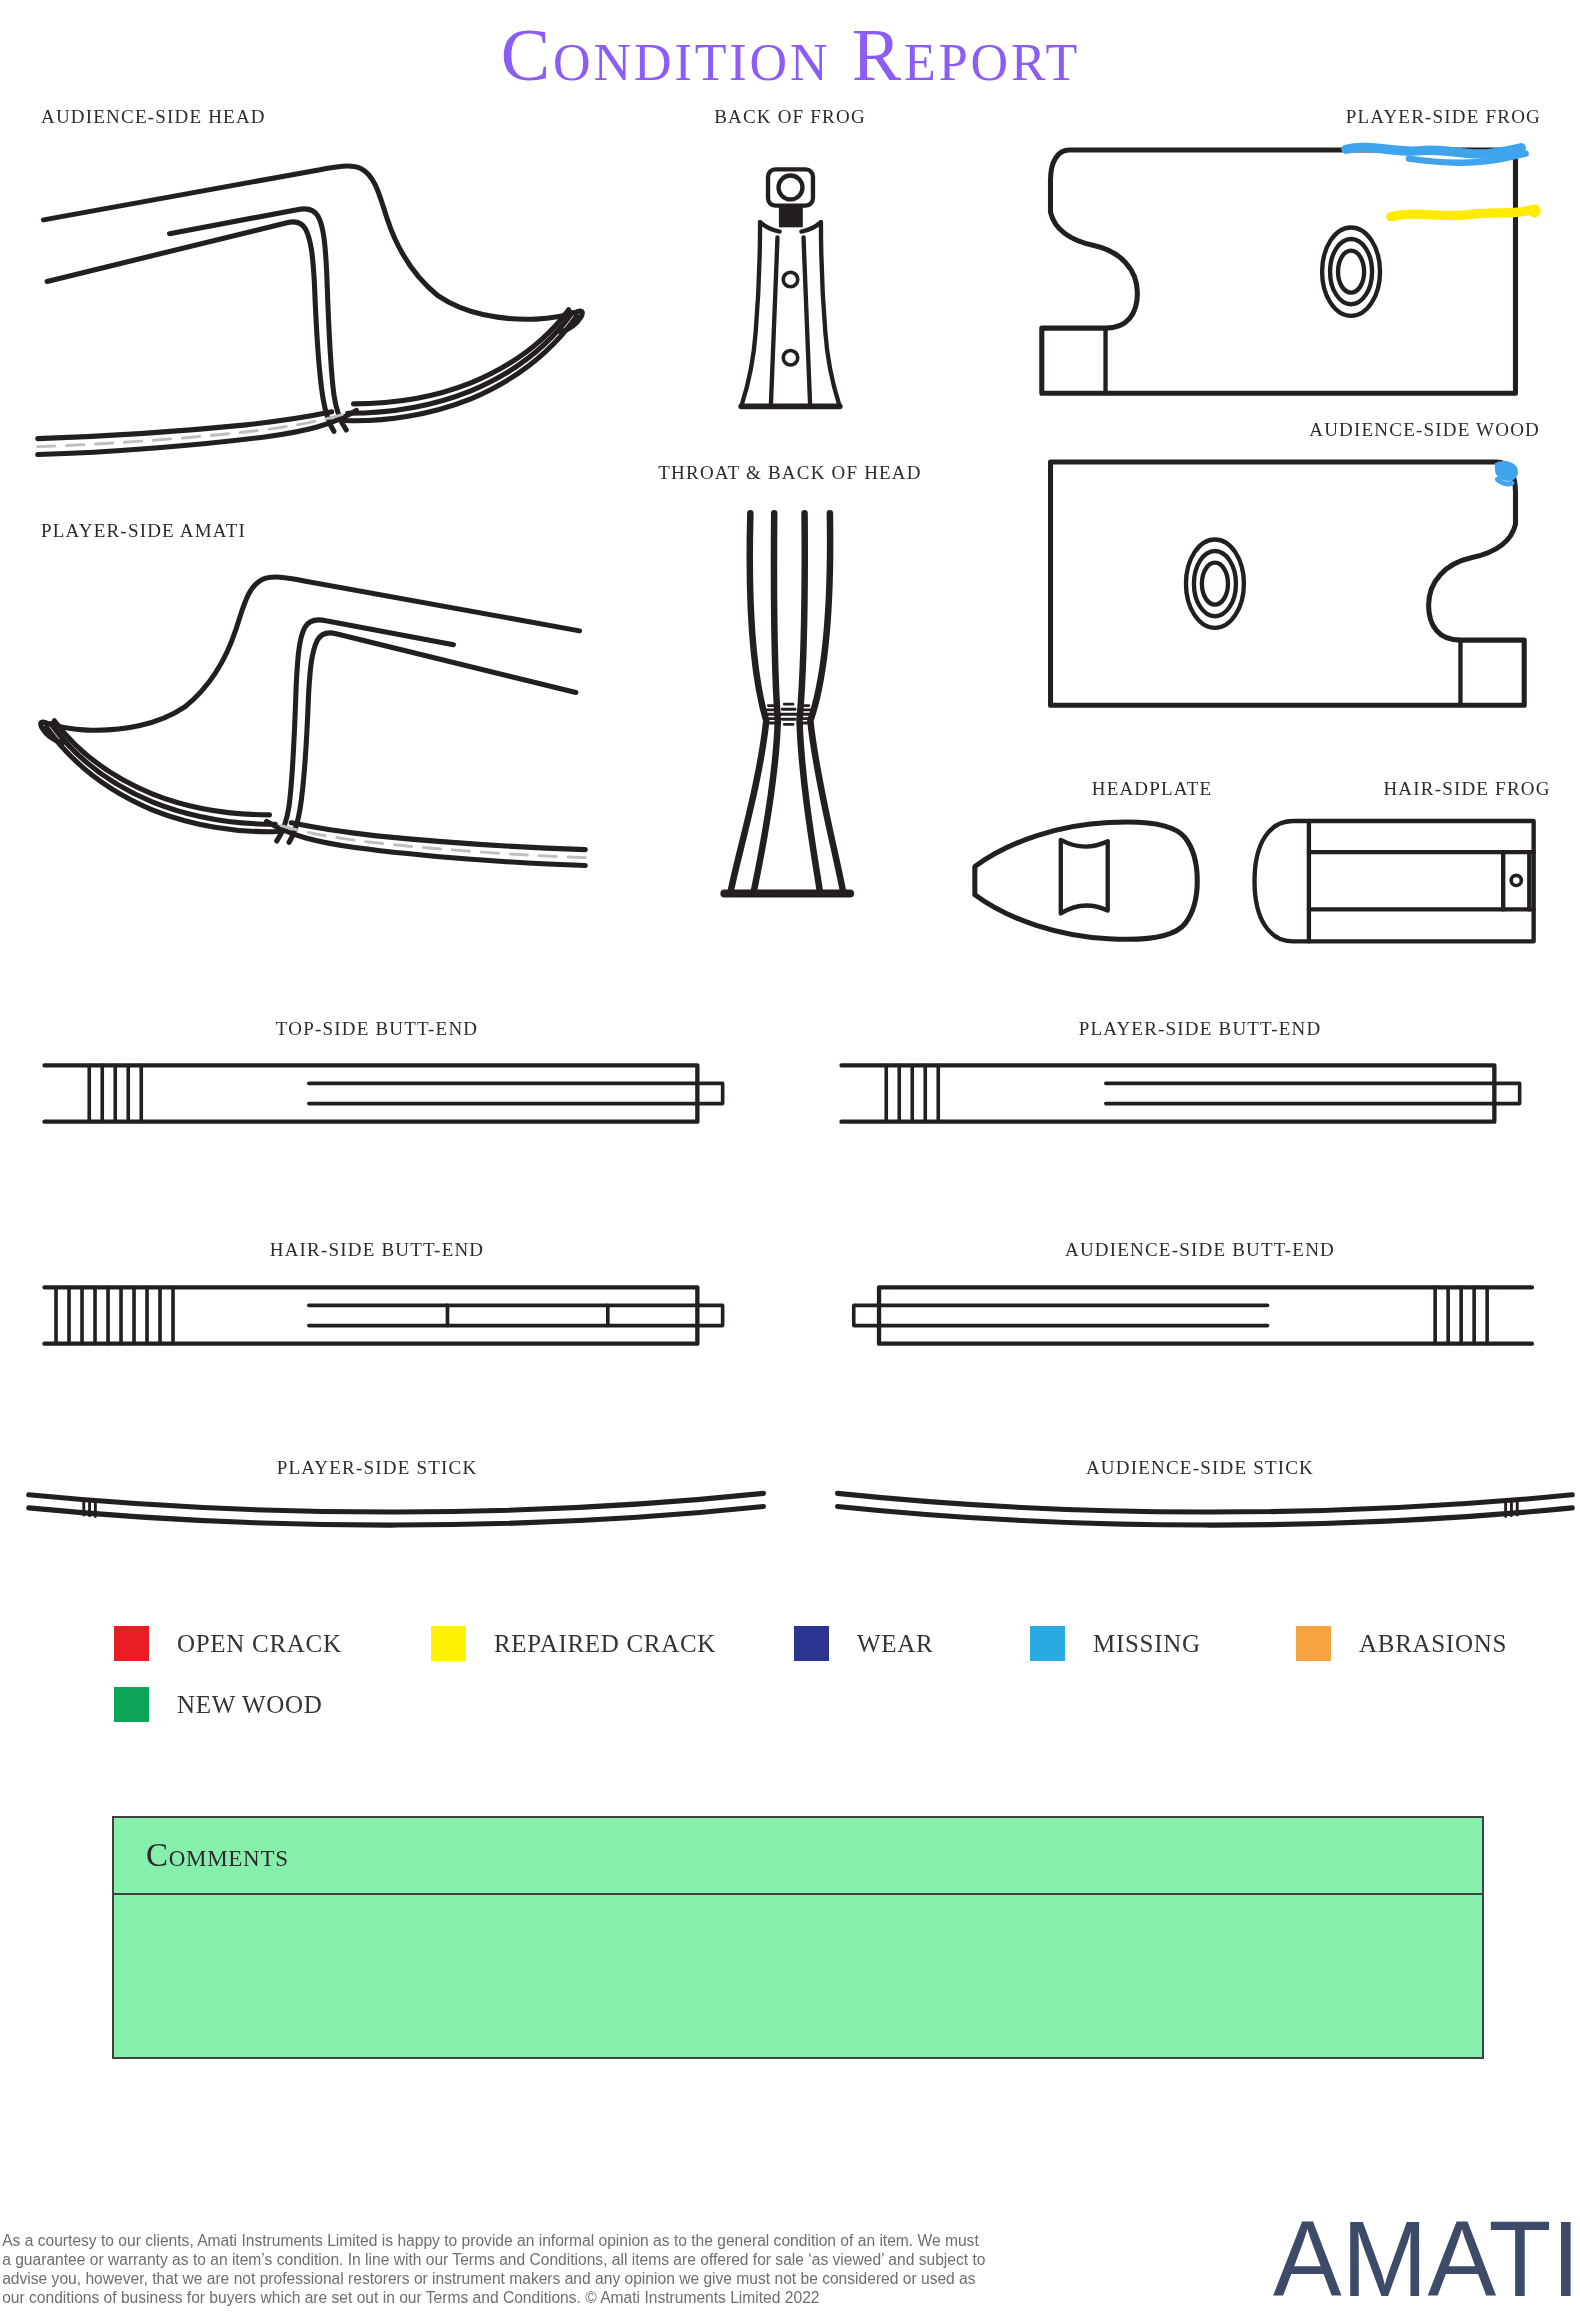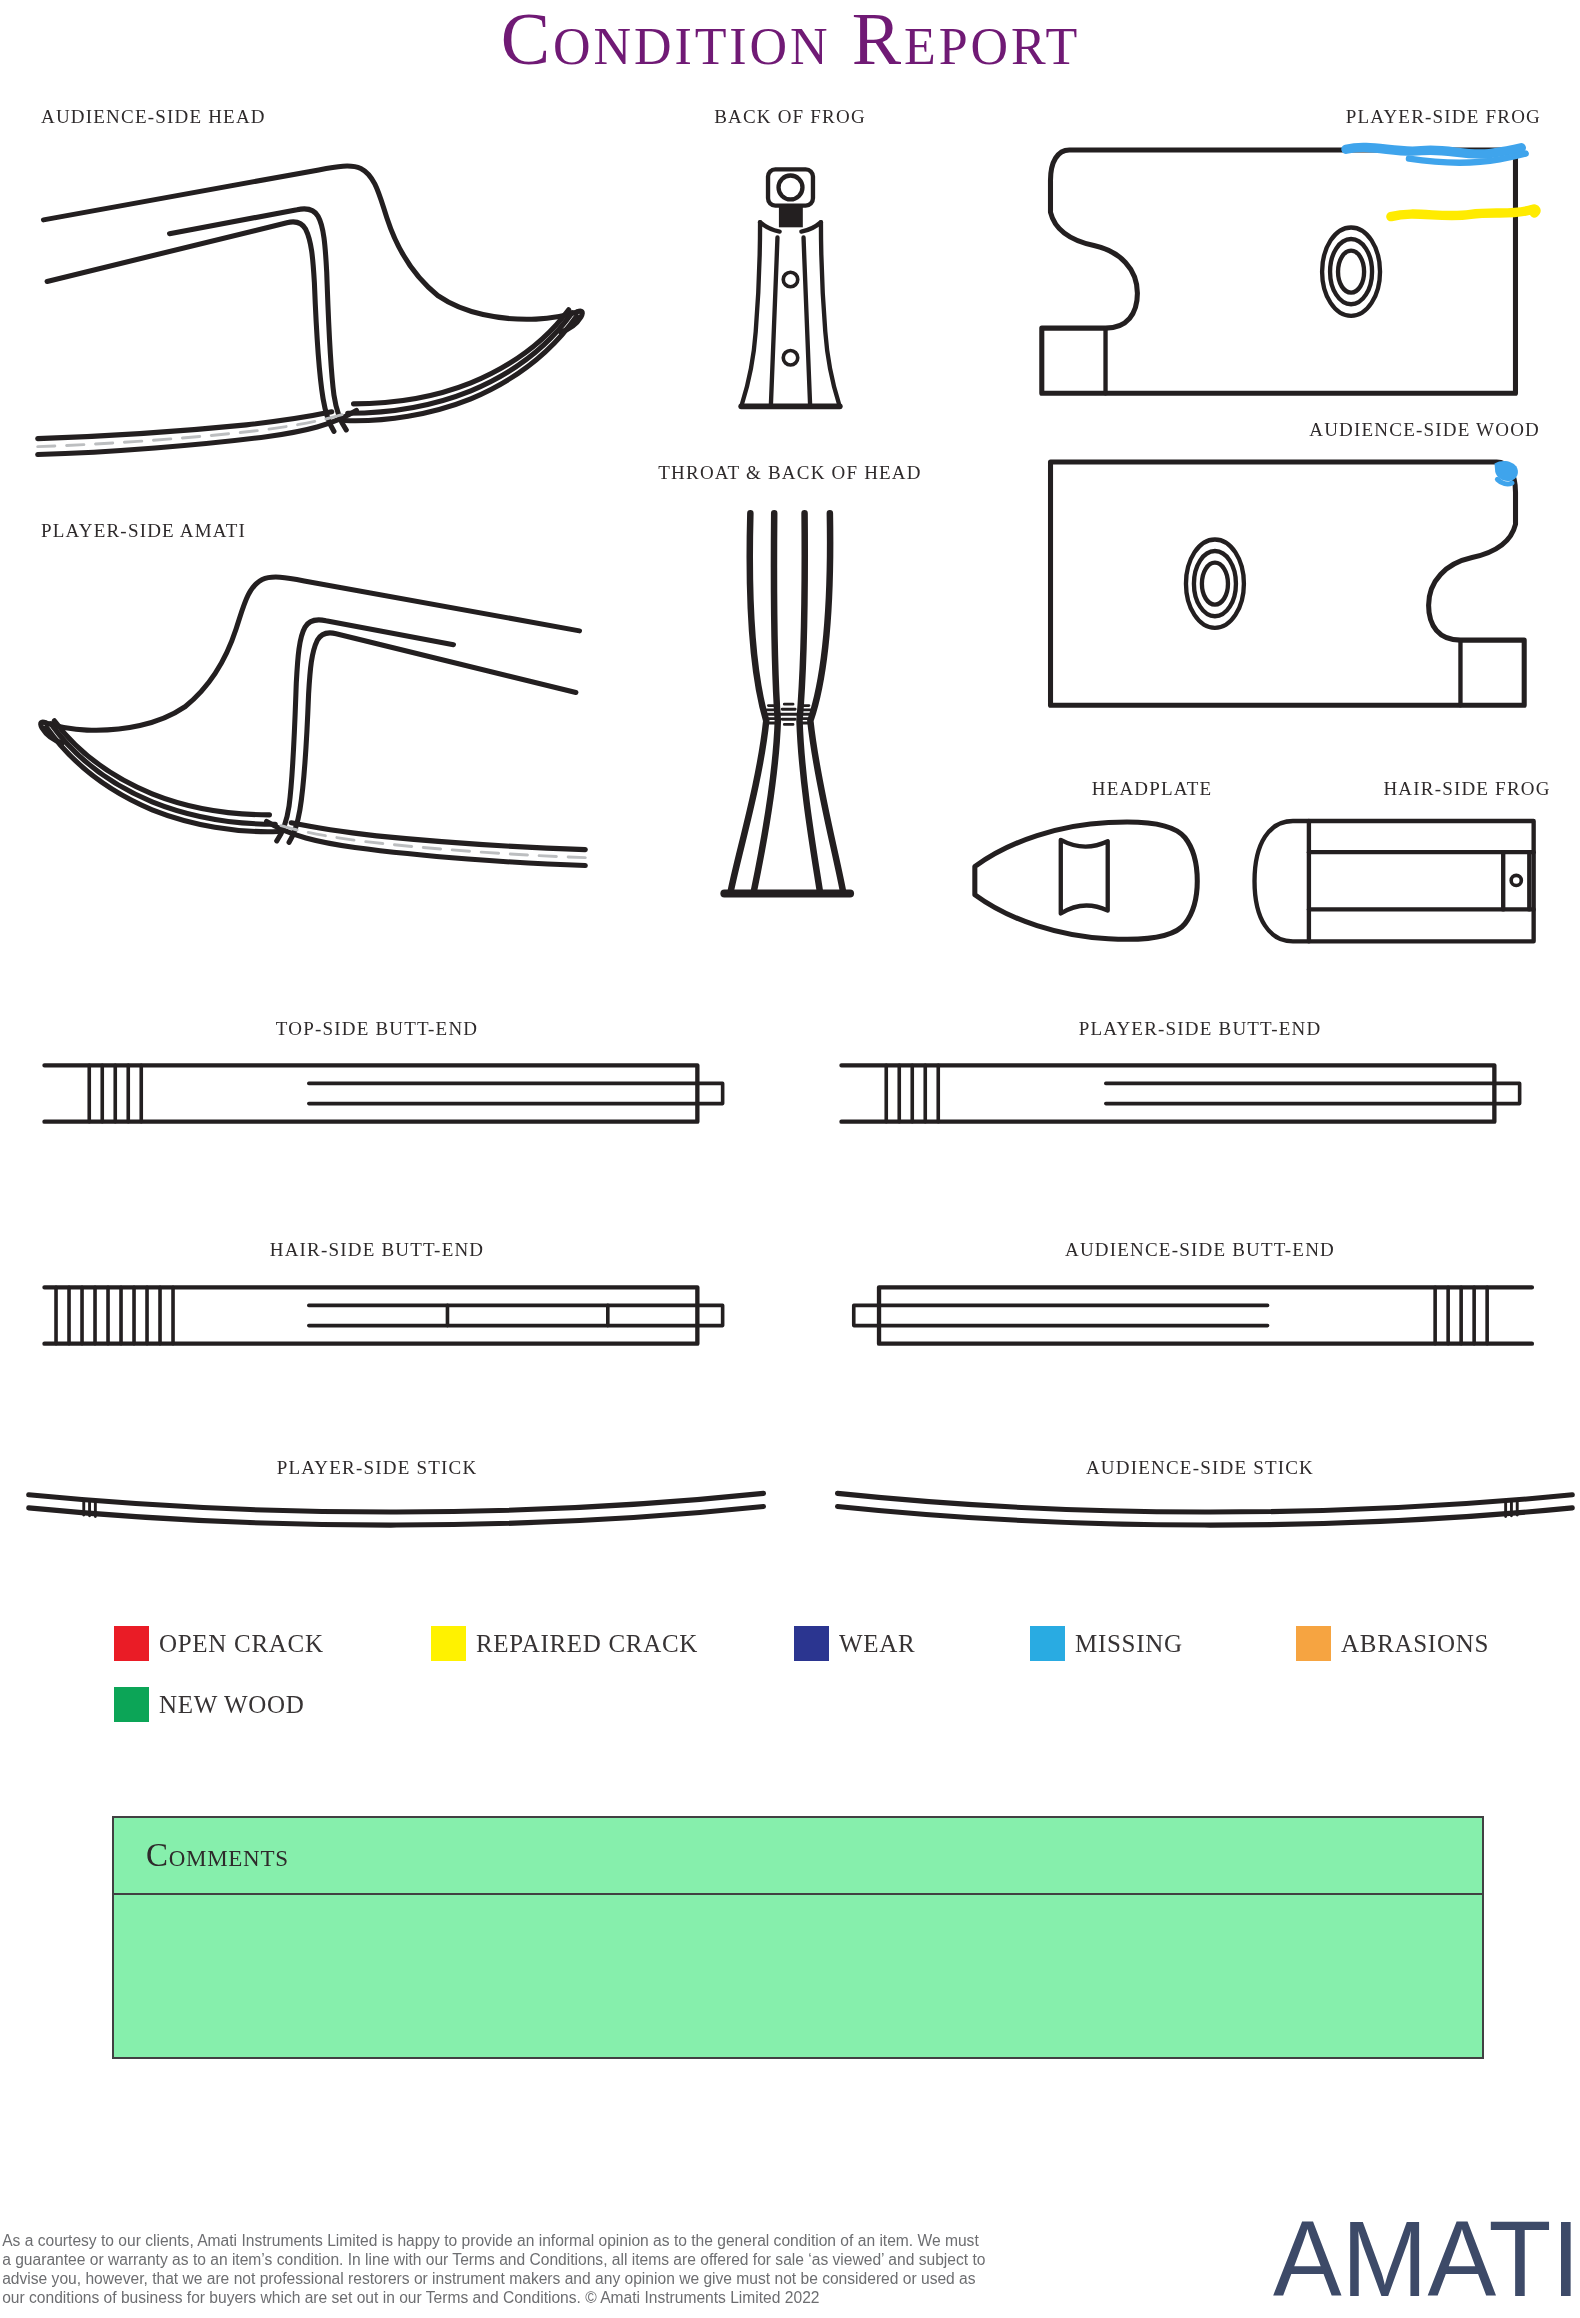--- a/index.html
+++ b/index.html
@@ -1,23 +1,23 @@
 <!DOCTYPE html>
 <html style="font-size:11.6px"><head>
 <meta charset="utf-8">
 <style>
   html,body{margin:0;padding:0;background:#ffffff;}
   body{width:1581px;height:2319px;position:relative;font-family:"Liberation Serif",serif;}
   .title{position:absolute;left:0;right:0;top:1.4px;text-align:center;font-variant:small-caps;
-         font-size:74px;letter-spacing:2.9px;color:#701a75;font-weight:400;margin:0;line-height:1.05;}
+         font-size:74px;letter-spacing:2.9px;color:#8b5cf6;font-weight:400;margin:16px;line-height:1.05;}
   .dlabel{position:absolute;font-size:19px;letter-spacing:1.2px;color:#2e2a2b;white-space:nowrap;}
   .dlabel.center{transform:translateX(-50%);}
   .dlabel.right{text-align:right;}
   svg{position:absolute;overflow:visible;display:block;}
-  .legend-item{position:absolute;display:flex;align-items:center;gap:10px;height:35px;}
+  .legend-item{position:absolute;display:flex;align-items:center;gap:28px;height:35px;}
   .swatch{width:35px;height:35px;flex:0 0 auto;}
   .legend-label{font-size:25px;letter-spacing:0.7px;color:#373334;line-height:35px;}
   .li-0{left:114px;top:1626px}.li-1{left:431px;top:1626px}.li-2{left:794px;top:1626px}
   .li-3{left:1030px;top:1626px}.li-4{left:1296px;top:1626px}.li-5{left:114px;top:1687px}
   .comments-box{position:absolute;left:112px;top:1816px;width:1368px;height:239px;
                 border:2.9px solid #414042;background:#86efac;}
   .comments-header{height:75px;border-bottom:2.9px solid #414042;display:flex;align-items:center;}
   .comments-title{font-variant:small-caps;font-size:33px;color:#2e2a2b;letter-spacing:0.7px;margin-left:32px;}
   .comments-body{height:calc(100% - 78px);}
   .footer-text{position:absolute;left:2.2px;top:2231px;font-family:Liberation Sans, sans-serif;

